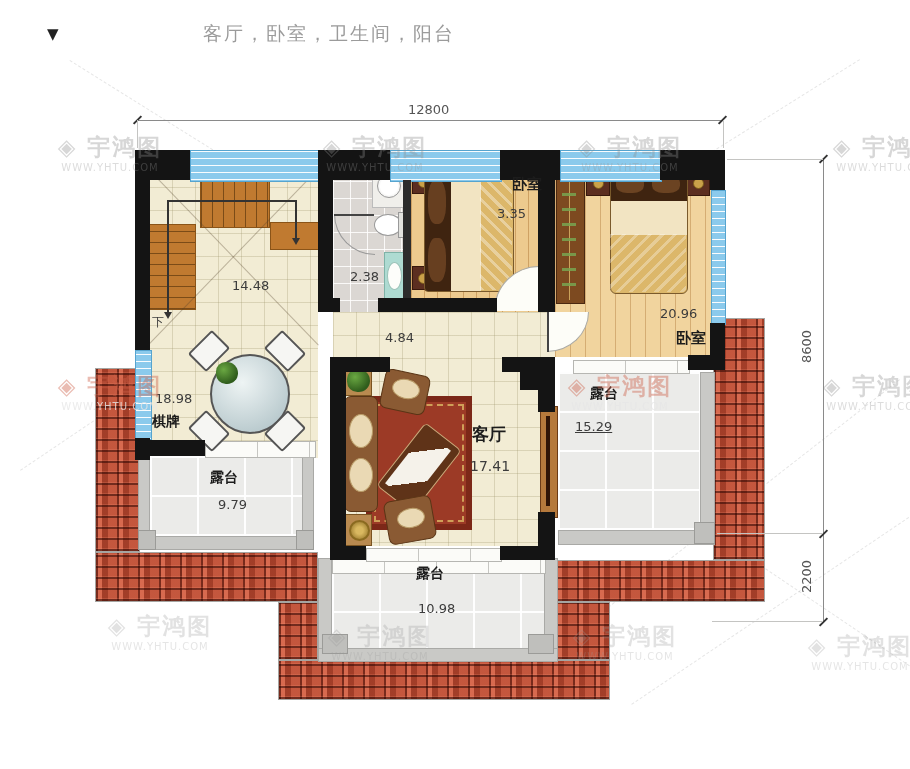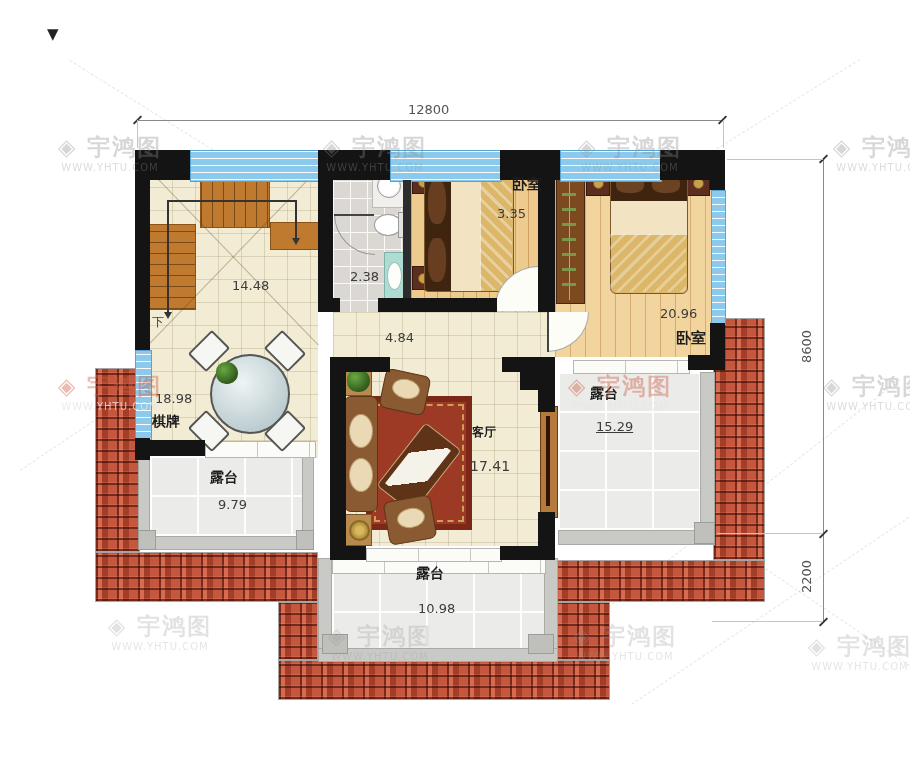--- a/index.html
+++ b/index.html
@@ -59,20 +59,21 @@
   .hdr-title{font-size:21px;font-weight:bold;color:#242424;letter-spacing:2px;z-index:5;}
   .hdr-sub{font-size:19px;color:#9b9b9b;letter-spacing:2px;z-index:5;}
   .arrowdown{width:0;height:0;border-left:4px solid transparent;border-right:4px solid transparent;border-top:7px solid #333;z-index:3;}
 </style>
 </head>
 <body>
 
 <div id="canvas">
 
   <div class="abs hdr-marker" style="left:47px;top:25px;">▼</div>
+  <div class="abs hdr-sub" style="left:203px;top:21px;">客厅，卧室，卫生间，阳台</div>
 
   <div class="abs guide" style="left:70px;top:60px;width:430px;transform:rotate(32deg);"></div>
   <div class="abs guide" style="left:860px;top:60px;width:430px;transform:rotate(148deg);"></div>
   <div class="abs guide" style="left:900px;top:380px;width:380px;transform:rotate(142deg);"></div>
   <div class="abs guide" style="left:620px;top:470px;width:420px;transform:rotate(34deg);"></div>
   <div class="abs guide" style="left:980px;top:470px;width:420px;transform:rotate(146deg);"></div>
   <div class="abs guide" style="left:20px;top:470px;width:300px;transform:rotate(-34deg);"></div>
 
   <div class="abs roof" style="left:95px;top:368px;width:45px;height:184px;"></div>
   <div class="abs roof" style="left:95px;top:552px;width:223px;height:50px;"></div>
@@ -213,27 +214,27 @@
   <div class="abs sofa" style="left:382px;top:372px;width:46px;height:40px;transform:rotate(12deg);"></div>
   <div class="abs cushion" style="left:392px;top:379px;width:26px;height:18px;transform:rotate(12deg);"></div>
   <div class="abs sofa" style="left:386px;top:498px;width:48px;height:44px;transform:rotate(-10deg);"></div>
   <div class="abs cushion" style="left:397px;top:508px;width:26px;height:18px;transform:rotate(-10deg);"></div>
   <div class="abs woodbox" style="left:344px;top:366px;width:28px;height:30px;"></div>
   <div class="abs plant" style="left:347px;top:369px;width:23px;height:23px;"></div>
   <div class="abs woodbox" style="left:344px;top:514px;width:28px;height:32px;"></div>
   <div class="abs" style="left:349px;top:520px;width:17px;height:17px;border-radius:50%;border:2px solid #8a6a20;z-index:3;background:radial-gradient(#d9b860 30%,#8a6a20);"></div>
   <div class="abs" style="left:540px;top:406px;width:16px;height:110px;background:#b5793c;border:1px solid #6a3a16;z-index:3;"></div>
   <div class="abs" style="left:546px;top:416px;width:4px;height:90px;background:#2f1406;z-index:3;"></div>
-  <div class="abs rname" style="left:472px;top:426px;font-size:12px;">客厅</div>
+  <div class="abs rname" style="left:472px;top:426px;font-size:17px;">客厅</div>
   <div class="abs num" style="left:470px;top:459px;font-size:14px;">17.41</div>
 
   <div class="abs rname" style="left:210px;top:470px;font-size:14px;">露台</div>
   <div class="abs num" style="left:218px;top:498px;">9.79</div>
   <div class="abs rname" style="left:590px;top:386px;font-size:14px;">露台</div>
-  <div class="abs num" style="left:596px;top:420px;text-decoration:underline;">15.29</div>
+  <div class="abs num" style="left:575px;top:420px;text-decoration:underline;">15.29</div>
   <div class="abs rname" style="left:416px;top:566px;font-size:14px;">露台</div>
   <div class="abs num" style="left:418px;top:602px;">10.98</div>
 
   <div class="abs dimline" style="left:137px;top:120px;width:586px;height:1px;"></div>
   <div class="abs tick" style="left:132px;top:119px;"></div>
   <div class="abs tick" style="left:717px;top:119px;"></div>
   <div class="abs extline" style="left:137px;top:120px;width:1px;height:28px;"></div>
   <div class="abs extline" style="left:723px;top:120px;width:1px;height:28px;"></div>
   <div class="abs dim" style="left:408px;top:103px;font-size:13px;">12800</div>
 

